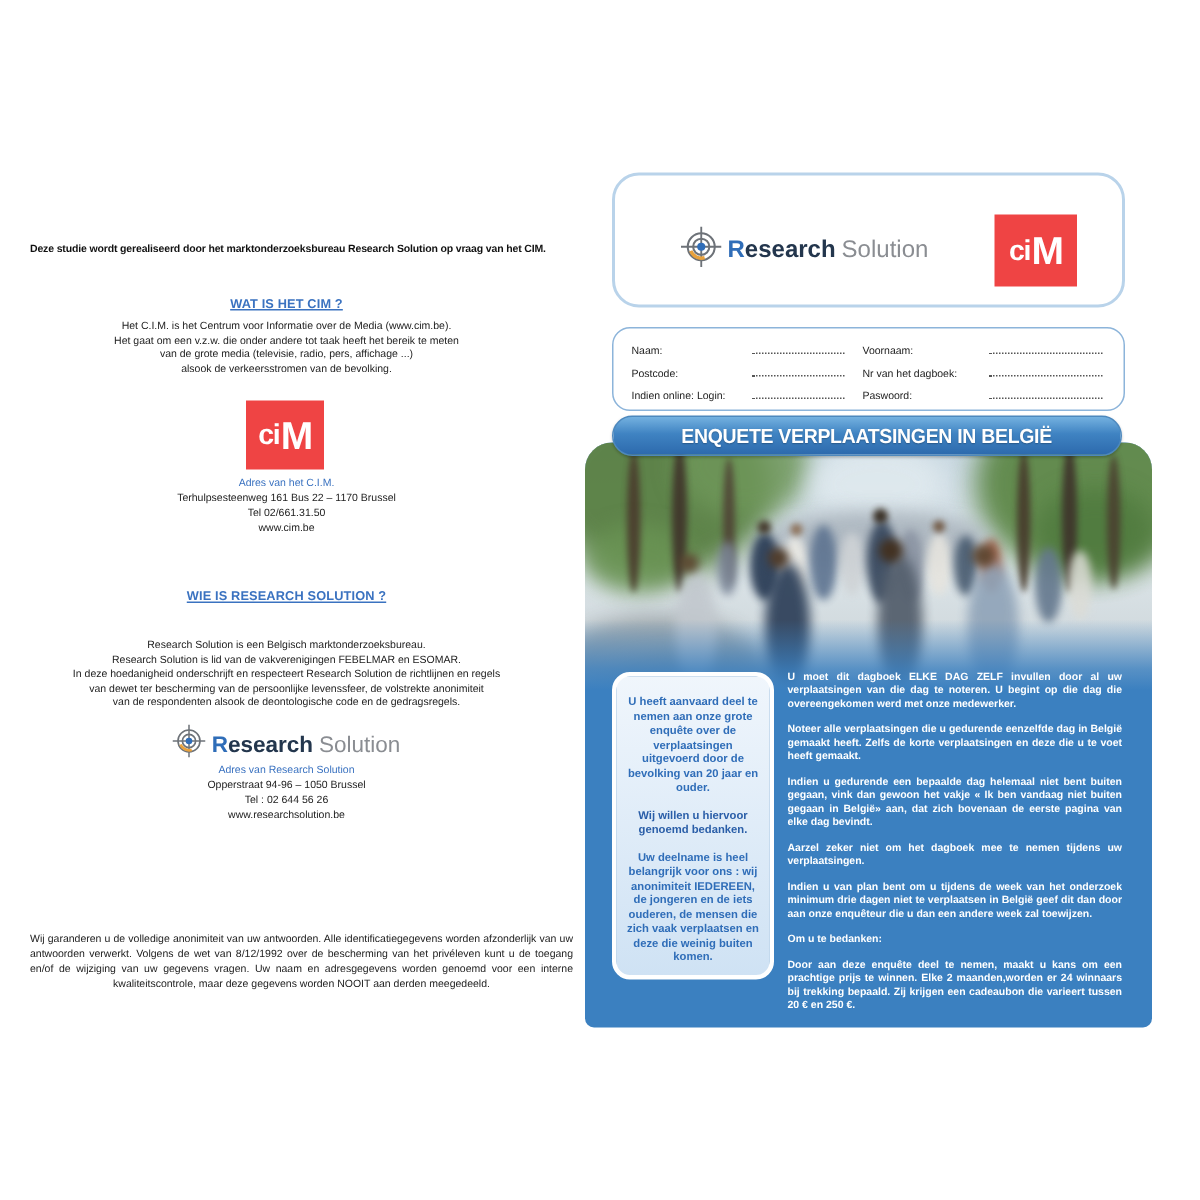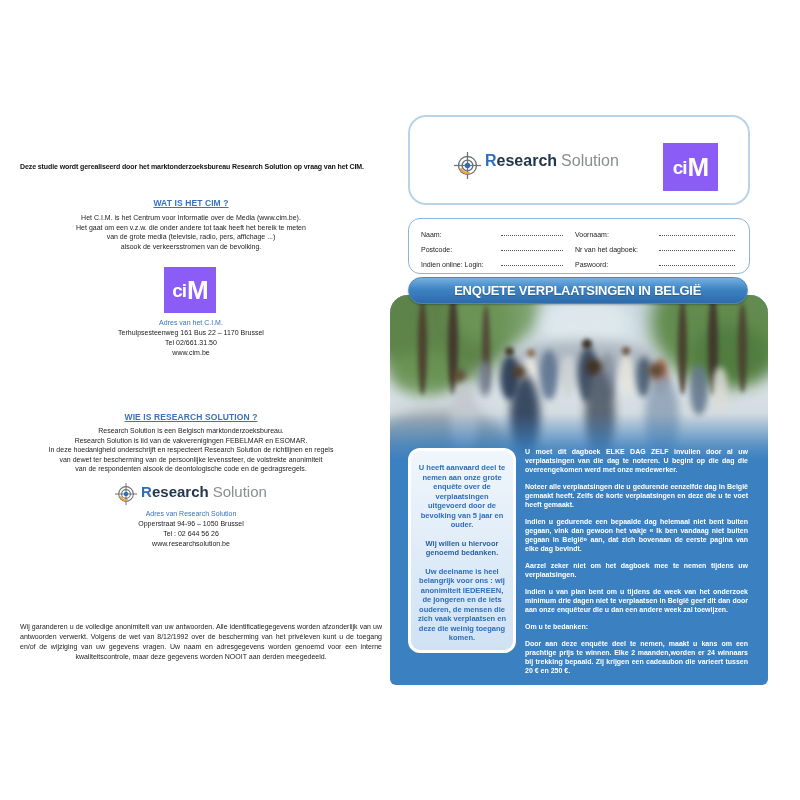--- a/index.html
+++ b/index.html
@@ -8,27 +8,27 @@
 
   
   .intro-line{position:absolute;left:20px;top:156px;width:362px;font-size:7px;font-weight:bold;
               letter-spacing:-0.1px;color:#111;}
   .centerwrap{position:absolute;left:8px;width:366px;text-align:center;}
   .blue-head{font-size:8.5px;font-weight:bold;color:#3a72c0;text-decoration:underline;letter-spacing:0.1px;}
   .small-par{font-size:7px;line-height:9.5px;color:#222;}
   .addr-label{font-size:7px;color:#3a72c0;line-height:10px;}
   .addr-line{font-size:7px;color:#222;line-height:10px;}
 
-  .cim-logo{display:inline-flex;align-items:center;justify-content:center;background:#8b5cf6;
+  .cim-logo{display:inline-flex;align-items:center;justify-content:center;background:#ef4444;
             color:#fff;font-weight:bold;line-height:1;}
   .cim-logo-left{position:absolute;left:164px;top:267px;width:52px;height:46px;}
   .cim-ci{font-size:19px;letter-spacing:-1px;}
   .cim-m{font-size:26px;letter-spacing:-1px;margin-left:1px;}
 
-  .rs-logo{display:inline-flex;align-items:flex-start;gap:4px;}
+  .rs-logo{display:inline-flex;align-items:center;gap:4px;}
   .rs-research{font-weight:bold;color:#23364d;}
   .rs-r{color:#2f6db8;}
   .rs-solution{color:#8a8d92;font-weight:normal;}
   .rs-logo-left{position:absolute;left:8px;top:483px;width:366px;justify-content:center;display:flex;}
   .rs-logo-left .rs-research,.rs-logo-left .rs-solution{font-size:15px;}
 
   .footer-par{position:absolute;left:20px;top:615px;width:362px;font-size:7px;line-height:10px;
               color:#222;text-align:justify;text-align-last:center;}
 
   
@@ -103,21 +103,21 @@
         <span class="cim-m">M</span>
     </div>
 
     <div class="centerwrap" style="top:318px;">
       <div class="addr-label">Adres van het C.I.M.</div>
       <div class="addr-line">Terhulpsesteenweg 161 Bus 22 – 1170 Brussel</div>
       <div class="addr-line">Tel  02/661.31.50</div>
       <div class="addr-line">www.cim.be</div>
     </div>
 
-    <div class="centerwrap" style="top:406px;">
+    <div class="centerwrap" style="top:387px;">
       <span class="blue-head">WIE IS RESEARCH SOLUTION ?</span>
     </div>
 
     <div class="centerwrap small-par" style="top:426px;">
       <div>Research Solution is een Belgisch marktonderzoeksbureau.</div>
       <div>Research Solution is lid van de vakverenigingen  FEBELMAR en ESOMAR.</div>
       <div>In deze hoedanigheid onderschrijft en respecteert Research Solution de richtlijnen en regels</div>
       <div>van dewet ter bescherming van de persoonlijke levenssfeer, de volstrekte anonimiteit</div>
       <div>van de respondenten alsook de deontologische code en de gedragsregels.</div>
     </div>
@@ -233,23 +233,23 @@
           <div class="blob" style="left: 120px; top: 80px; width: 30px; height: 85px; background: rgb(49, 67, 92); filter: blur(4px); opacity: 0.95;"></div>
           <div class="blob" style="left: 122px; top: 70px; width: 14px; height: 14px; background: rgb(79, 58, 40); filter: blur(3px); opacity: 0.95;"></div>
           <div class="blob" style="left: 60px; top: 85px; width: 28px; height: 80px; background: rgb(194, 200, 206); filter: blur(4px); opacity: 0.9;"></div>
           <div class="blob" style="left: 63px; top: 74px; width: 13px; height: 13px; background: rgb(93, 70, 49); filter: blur(3px); opacity: 0.9;"></div>
           <div class="blob" style="left: 300px; top: 70px; width: 18px; height: 50px; background: rgb(100, 120, 142); filter: blur(3px); opacity: 0.9;"></div>
           <div class="blob" style="left: 322px; top: 72px; width: 16px; height: 46px; background: rgb(220, 220, 214); filter: blur(3px); opacity: 0.85;"></div>
         </div>
       <div class="photo-fade"></div>
 
       <div class="left-box">
-        <p>U heeft aanvaard deel te nemen aan onze grote enquête over de verplaatsingen uitgevoerd door de bevolking van 5 jaar en ouder.</p>
+        <p>U heeft aanvaard deel te nemen aan onze grote enquête over de verplaatsingen uitgevoerd door de bevolking van 20 jaar en ouder.</p>
         <p class="lb-strong">Wij willen u hiervoor genoemd bedanken.</p>
-        <p><span>Uw deelname is heel belangrijk voor ons : wij anonimiteit </span><span class="xb">IEDEREEN</span><span>, de jongeren en de iets ouderen, de mensen die zich vaak verplaatsen en deze die weinig toegang komen.</span></p>
+        <p><span>Uw deelname is heel belangrijk voor ons : wij anonimiteit </span><span class="xb">IEDEREEN</span><span>, de jongeren en de iets ouderen, de mensen die zich vaak verplaatsen en deze die weinig buiten komen.</span></p>
       </div>
 
       <div class="right-text">
         <p><span>U moet dit dagboek </span><span class="xb">ELKE DAG ZELF</span><span> invullen door al uw verplaatsingen van die dag te noteren. U begint op die dag die overeengekomen werd met onze medewerker.</span></p>
         <p>Noteer alle verplaatsingen die u gedurende eenzelfde dag in België gemaakt heeft. Zelfs de korte verplaatsingen en deze die u te voet heeft gemaakt.</p>
         <p>Indien u gedurende een bepaalde dag helemaal niet bent buiten gegaan, vink dan gewoon het vakje « Ik ben vandaag niet buiten gegaan in België» aan, dat zich bovenaan de eerste pagina van elke dag bevindt.</p>
         <p>Aarzel zeker niet om het dagboek mee te nemen tijdens uw verplaatsingen.</p>
         <p>Indien u van plan bent om u tijdens de week van het onderzoek  minimum drie dagen niet te verplaatsen in België geef dit dan door aan onze enquêteur die u dan een andere week zal toewijzen.</p>
         <p class="rt-head">Om u te bedanken:</p>
         <p>Door aan deze enquête deel te nemen, maakt u kans om een prachtige prijs te winnen. Elke 2 maanden,worden er 24 winnaars bij trekking bepaald. Zij krijgen een cadeaubon die varieert tussen 20 € en 250 €.</p>

